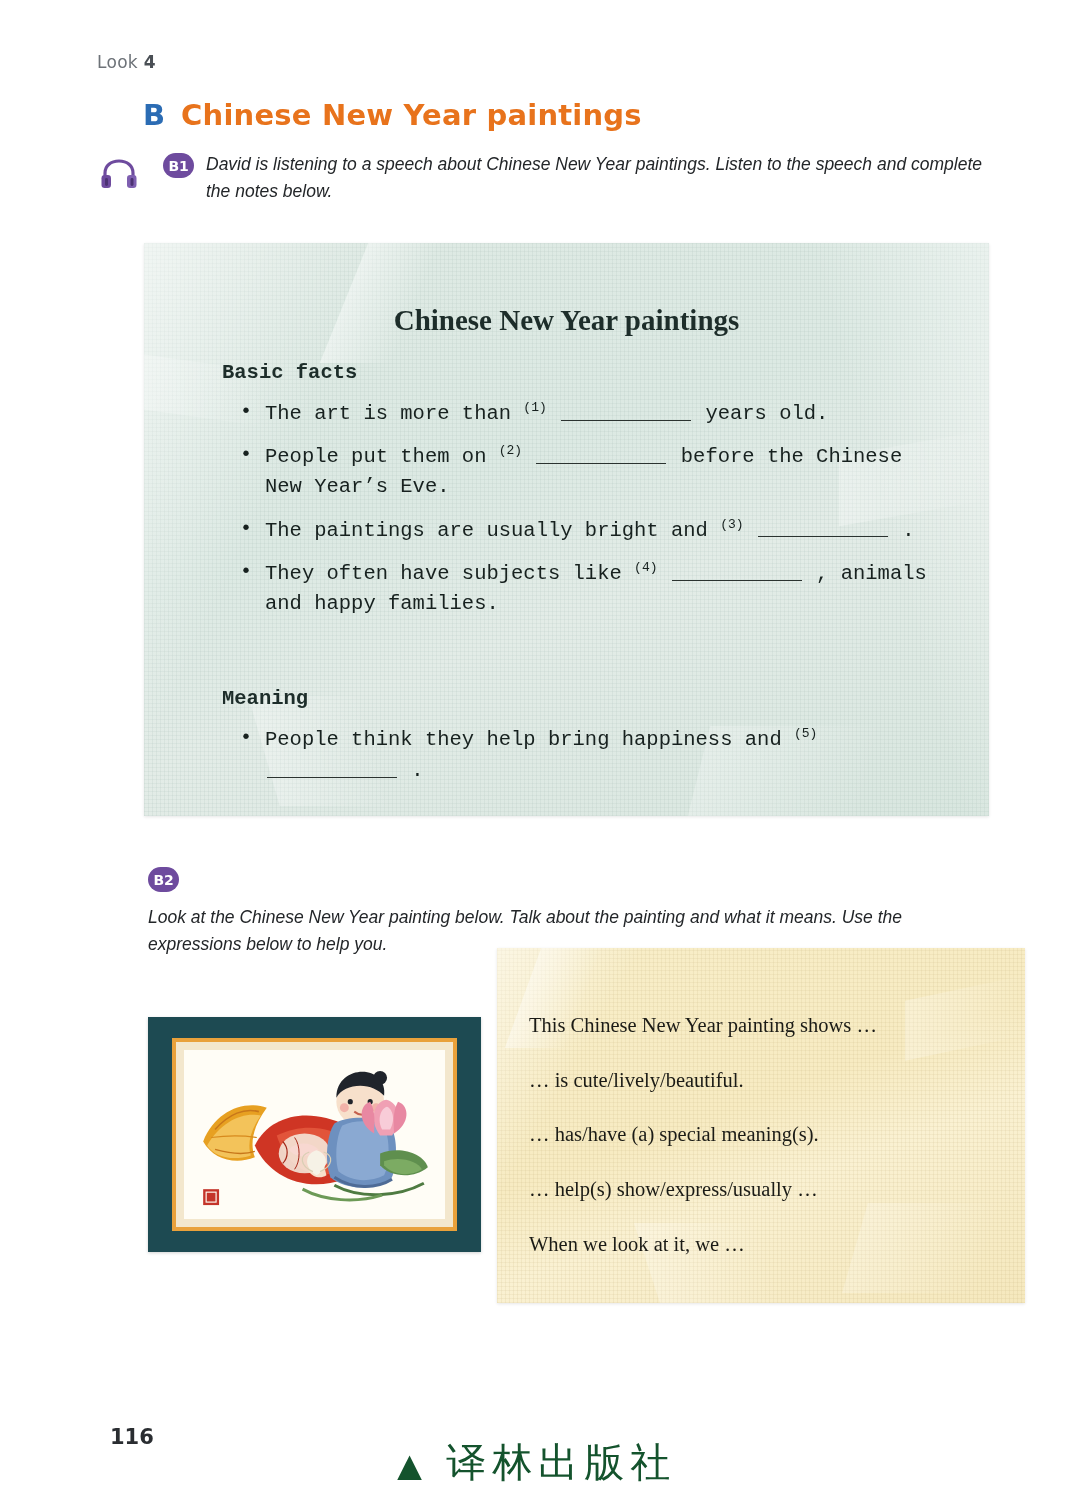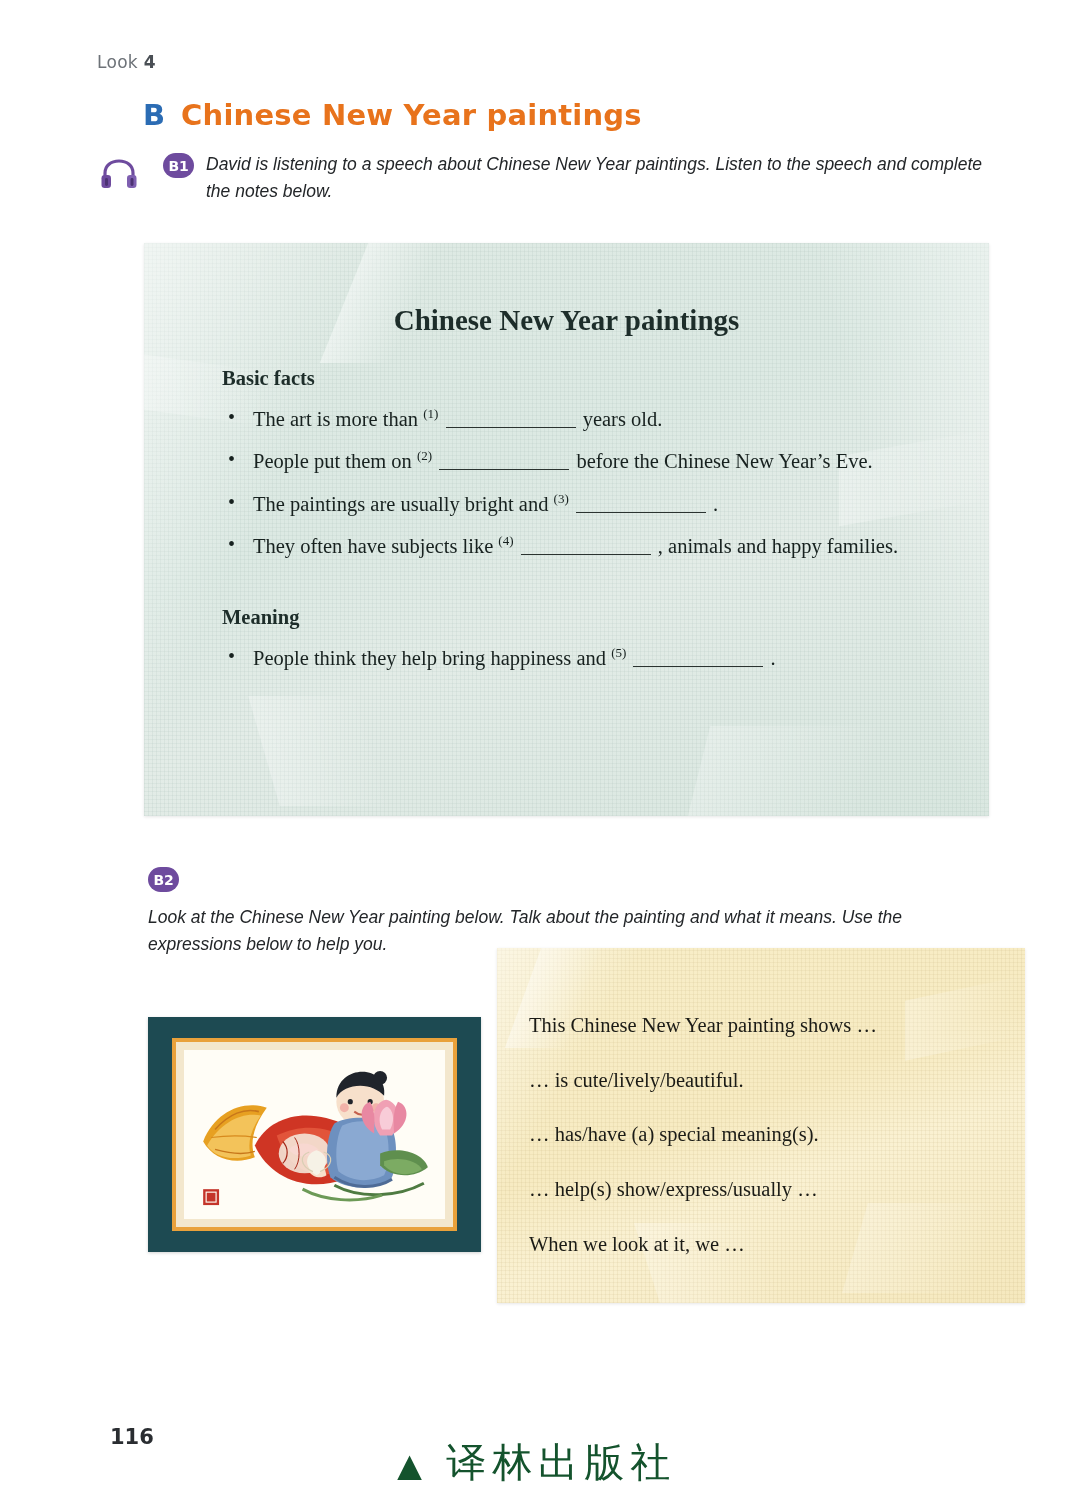--- a/index.html
+++ b/index.html
@@ -122,32 +122,33 @@
     right: 0;
     top: 61px;
     text-align: center;
     font-size: 29px;
     font-weight: bold;
     color: #1d2d2a;
   }
   .notes-body {
     position: absolute;
     left: 78px;
-    top: 124px;
+    top: 118px;
     right: 48px;
+    font-family: Liberation Mono, monospace;
   }
   .notes-sub {
     font-size: 20.5px;
     font-weight: bold;
     color: #1d2d2a;
     margin: 0 0 14px 0;
   }
-  .notes-sub.second { margin-top: 45px; }
+  .notes-sub.second { margin-top: 68px; }
   ul.notes-list {
-    margin: 0;
+    margin: 12px;
     padding: 0;
     list-style: none;
   }
   ul.notes-list li {
     position: relative;
     padding-left: 31px;
     font-size: 20.5px;
     line-height: 1.48;
     color: #17211f;
     margin-bottom: 12px;

